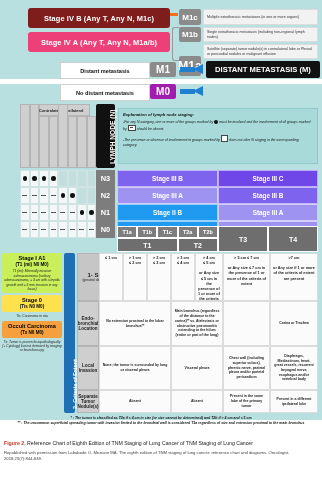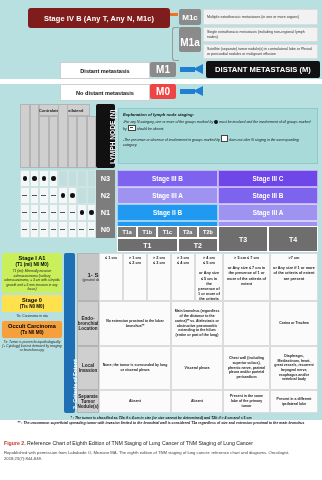--- a/index.html
+++ b/index.html
@@ -21,23 +21,23 @@
     letter-spacing:.1px;
   }
   .s4b{left:28px;top:8px;width:142px;height:20px;background:#7f1d1d;font-size:7.4px;}
   .s4a{left:28px;top:32px;width:142px;height:20px;background:#ee4078;font-size:7.4px;}
   .mtag{
     position:absolute;background:#8b8b8b;color:#fff;font-weight:bold;
     display:flex;align-items:center;justify-content:center;border-radius:2px;
   }
   .m1c{left:179px;top:9px;width:22px;height:16px;font-size:8px;}
   .m1b{left:179px;top:27px;width:22px;height:15px;font-size:8px;}
-  .m1a{left:179px;top:32px;width:22px;height:20px;font-size:10px;}
+  .m1a{left:179px;top:56px;width:22px;height:20px;font-size:12px;}
   .m1{left:150px;top:62px;width:26px;height:15px;font-size:10px;background:#8b8b8b;}
-  .m0{left:150px;top:84px;width:26px;height:15px;font-size:10px;background:#ef4444;}
+  .m0{left:150px;top:84px;width:26px;height:15px;font-size:10px;background:#a21caf;}
   .mdesc{
     position:absolute;background:#f2f2f2;color:#333;font-size:3.6px;line-height:1.35;
     padding:2px 3px;box-sizing:border-box;border:.5px solid #dcdcdc;
   }
   .d1c{left:203px;top:9px;width:115px;height:16px;display:flex;align-items:center;}
   .d1b{left:203px;top:27px;width:115px;height:15px;}
   .d1a{left:203px;top:44px;width:115px;height:15px;}
   .brace{position:absolute;left:172px;top:27px;width:6px;height:32px;
     border:1px solid #9a9a9a;border-right:none;border-radius:3px 0 0 3px;}
   .arrow-s{position:absolute;left:170px;top:13px;width:8px;height:0;
@@ -170,20 +170,21 @@
   .caption .c2{font-size:4.2px;color:#444;line-height:1.55;margin-top:2px;}
 </style>
 </head>
 <body>
 
 <div class="page">
   <div class="chart">
 
     <div class="m-sec">
       <div class="stage-pill s4b">Stage IV B (Any T, Any N, M1c)</div>
+      <div class="stage-pill s4a">Stage IV A (Any T, Any N, M1a/b)</div>
       <div class="arrow-s"></div>
       <div class="brace"></div>
       <div class="mtag m1c">M1c</div>
       <div class="mtag m1b">M1b</div>
       <div class="mtag m1a">M1a</div>
       <div class="mdesc d1c">Multiple extrathoracic metastases (in one or more organs)</div>
       <div class="mdesc d1b">Single extrathoracic metastasis (including non-regional lymph nodes)</div>
       <div class="mdesc d1a">Satellite (separate) tumor nodule(s) in contralateral lobe or Pleural or pericardial nodules or malignant effusion</div>
     </div>
 

